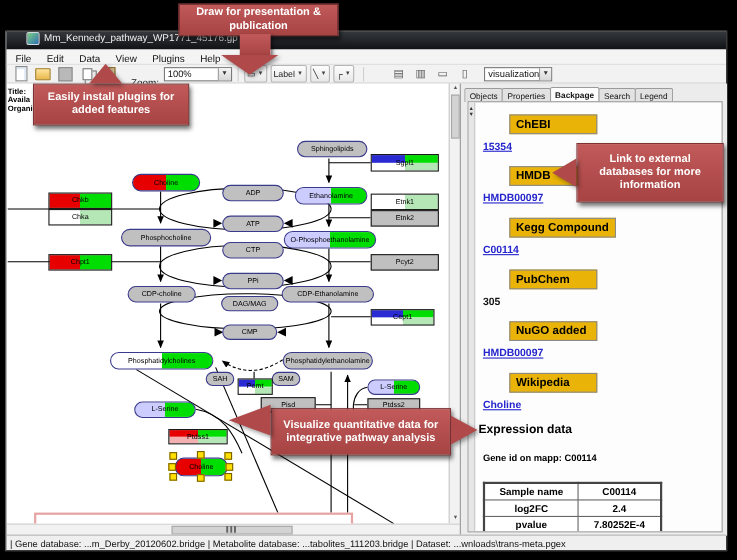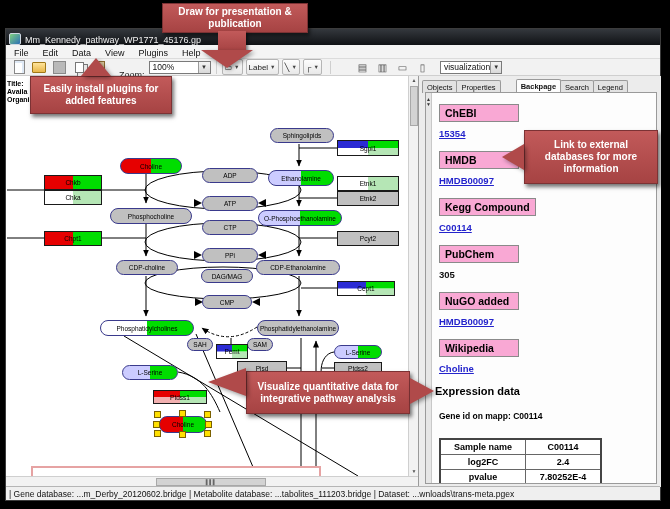--- a/index.html
+++ b/index.html
@@ -1,20 +1,20 @@
 <!DOCTYPE html>
 <html><head>
 <meta charset="utf-8">
 <style>
   html,body{margin:0;padding:0;background:#000;width:670px;height:509px;overflow:hidden;
     font-family:"Liberation Sans",sans-serif;-webkit-font-smoothing:antialiased;}
   #stage{position:relative;width:670px;height:509px;background:#000;}
   
   #win{position:absolute;left:5px;top:28px;width:656px;height:473px;background:#f0f0f0;border:1px solid #3c3c3c;box-sizing:border-box;}
-  #titlebar{position:absolute;left:0;top:0;width:100%;height:16px;background:linear-gradient(#34383d,#101215);display:flex;align-items:flex-end;gap:4px;padding-left:3px;box-sizing:border-box;}
+  #titlebar{position:absolute;left:0;top:0;width:100%;height:16px;background:linear-gradient(#34383d,#101215);display:flex;align-items:flex-start;gap:4px;padding-left:18px;box-sizing:border-box;}
   #titlebar .ticon{width:10px;height:10px;background:linear-gradient(135deg,#7fd07f,#2b6fb8);border:1px solid #cfd8e2;border-radius:2px;}
   #titlebar .ttext{color:#f2f2f2;font-size:9px;white-space:nowrap;}
   #menubar{position:absolute;left:0;top:16px;width:100%;height:14px;background:#f4f4f4;border-bottom:1px solid #dcdcdc;display:flex;align-items:flex-end;gap:14px;padding-left:8px;box-sizing:border-box;}
   .menu-item{font-size:9px;color:#111;}
   #toolbar{position:absolute;left:0;top:30px;width:100%;height:17px;background:#f2f2f2;border-bottom:1px solid #cfcfcf;display:flex;align-items:center;box-sizing:border-box;padding-left:5px;}
   .tbtn{width:16px;height:14px;display:flex;align-items:center;justify-content:center;margin-right:4px;position:relative;}
   .ic-page{width:9px;height:12px;background:#fff;border:1px solid #888;box-shadow:inset -2px 2px 0 #dfe9f5;}
   .ic-folder{width:12px;height:9px;background:linear-gradient(#ffe49a,#e8b74a);border:1px solid #a07818;border-radius:1px;}
   .ic-save{width:11px;height:11px;background:#b9b9b9;border:1px solid #8a8a8a;}
   .ic-copy{width:7px;height:9px;background:#fff;border:1px solid #777;box-shadow:3px 3px 0 #e7e7e7,3px 3px 0 1px #777;}
@@ -31,26 +31,26 @@
   #caninfo{position:absolute;left:1px;top:4px;font-size:7px;font-weight:bold;line-height:8px;color:#000;}
   #vscroll{position:absolute;left:402px;top:47px;width:10px;height:400px;background:#f2f2f2;border-left:1px solid #cfcfcf;box-sizing:border-box;}
   #vscroll .thumb{position:absolute;left:1px;top:10px;width:8px;height:40px;background:#d3d3d3;border:1px solid #a8a8a8;box-sizing:border-box;}
   #vscroll .sa{position:absolute;left:0;width:10px;height:9px;font-size:5px;color:#555;text-align:center;line-height:9px;}
   #hscroll{position:absolute;left:0;top:447px;width:412px;height:10px;background:#f2f2f2;border-top:1px solid #cfcfcf;box-sizing:border-box;}
   #hscroll .thumb{position:absolute;left:150px;top:1px;width:110px;height:8px;background:#d3d3d3;border:1px solid #a8a8a8;box-sizing:border-box;text-align:center;font-size:5px;line-height:7px;color:#666;}
   
   #panel{position:absolute;left:412px;top:47px;width:243px;height:411px;background:#ececec;border-left:1px solid #9a9a9a;box-sizing:border-box;}
   #tabstrip{position:absolute;left:3px;top:2px;display:flex;align-items:flex-end;height:15px;}
   .tab{font-size:7.5px;color:#111;background:#e2e2e2;border:1px solid #9a9a9a;border-bottom:none;padding:2px 4px 1px;margin-right:-1px;border-radius:2px 2px 0 0;}
-  .tab.active{background:#fdfdfd;font-weight:bold;padding-bottom:2px;margin-left:16px;}
+  .tab.active{background:#fdfdfd;font-weight:bold;padding-bottom:2px;}
   #panelbody{position:absolute;left:6px;top:16px;right:4px;bottom:3px;background:#fdfdfd;border:1px solid #9a9a9a;overflow:hidden;}
   #splitter{position:absolute;left:0;top:0;bottom:0;width:6px;background:#e6e6e6;border-right:1px solid #c8c8c8;font-size:5px;color:#333;text-align:center;line-height:5px;padding-top:4px;box-sizing:border-box;}
   #bpcontent{position:absolute;left:7px;top:0;right:0;bottom:0;padding:10px 8px 4px 6px;overflow:hidden;}
   .bp-section{margin-bottom:11px;}
-  .bp-hdr{display:inline-block;min-width:68px;background:#f9a8d4;border:1px solid #8a8a8a;font-size:10.5px;font-weight:bold;color:#000;padding:2px 5px;}
+  .bp-hdr{display:inline-block;min-width:68px;background:#eab308;border:1px solid #8a8a8a;font-size:10.5px;font-weight:bold;color:#000;padding:2px 5px;margin-left:24px;}
   .bp-val{display:block;margin-top:6px;font-size:9.5px;font-weight:bold;}
   a.bp-val{color:#2424cc;text-decoration:underline;}
   span.bp-val{color:#111;}
   .exp-hdr{font-size:11px;font-weight:bold;color:#000;margin:4px 0 14px -4px;}
   .mapp{font-size:8.5px;font-weight:bold;margin-bottom:17px;}
   table.exp{border-collapse:collapse;border:2px solid #444;}
   table.exp td{border:1px solid #666;font-size:9px;font-weight:bold;text-align:center;padding:2px 4px;background:#fff;color:#000;}
   table.exp td:first-child{width:76px;}
   table.exp td:last-child{width:66px;}
   

